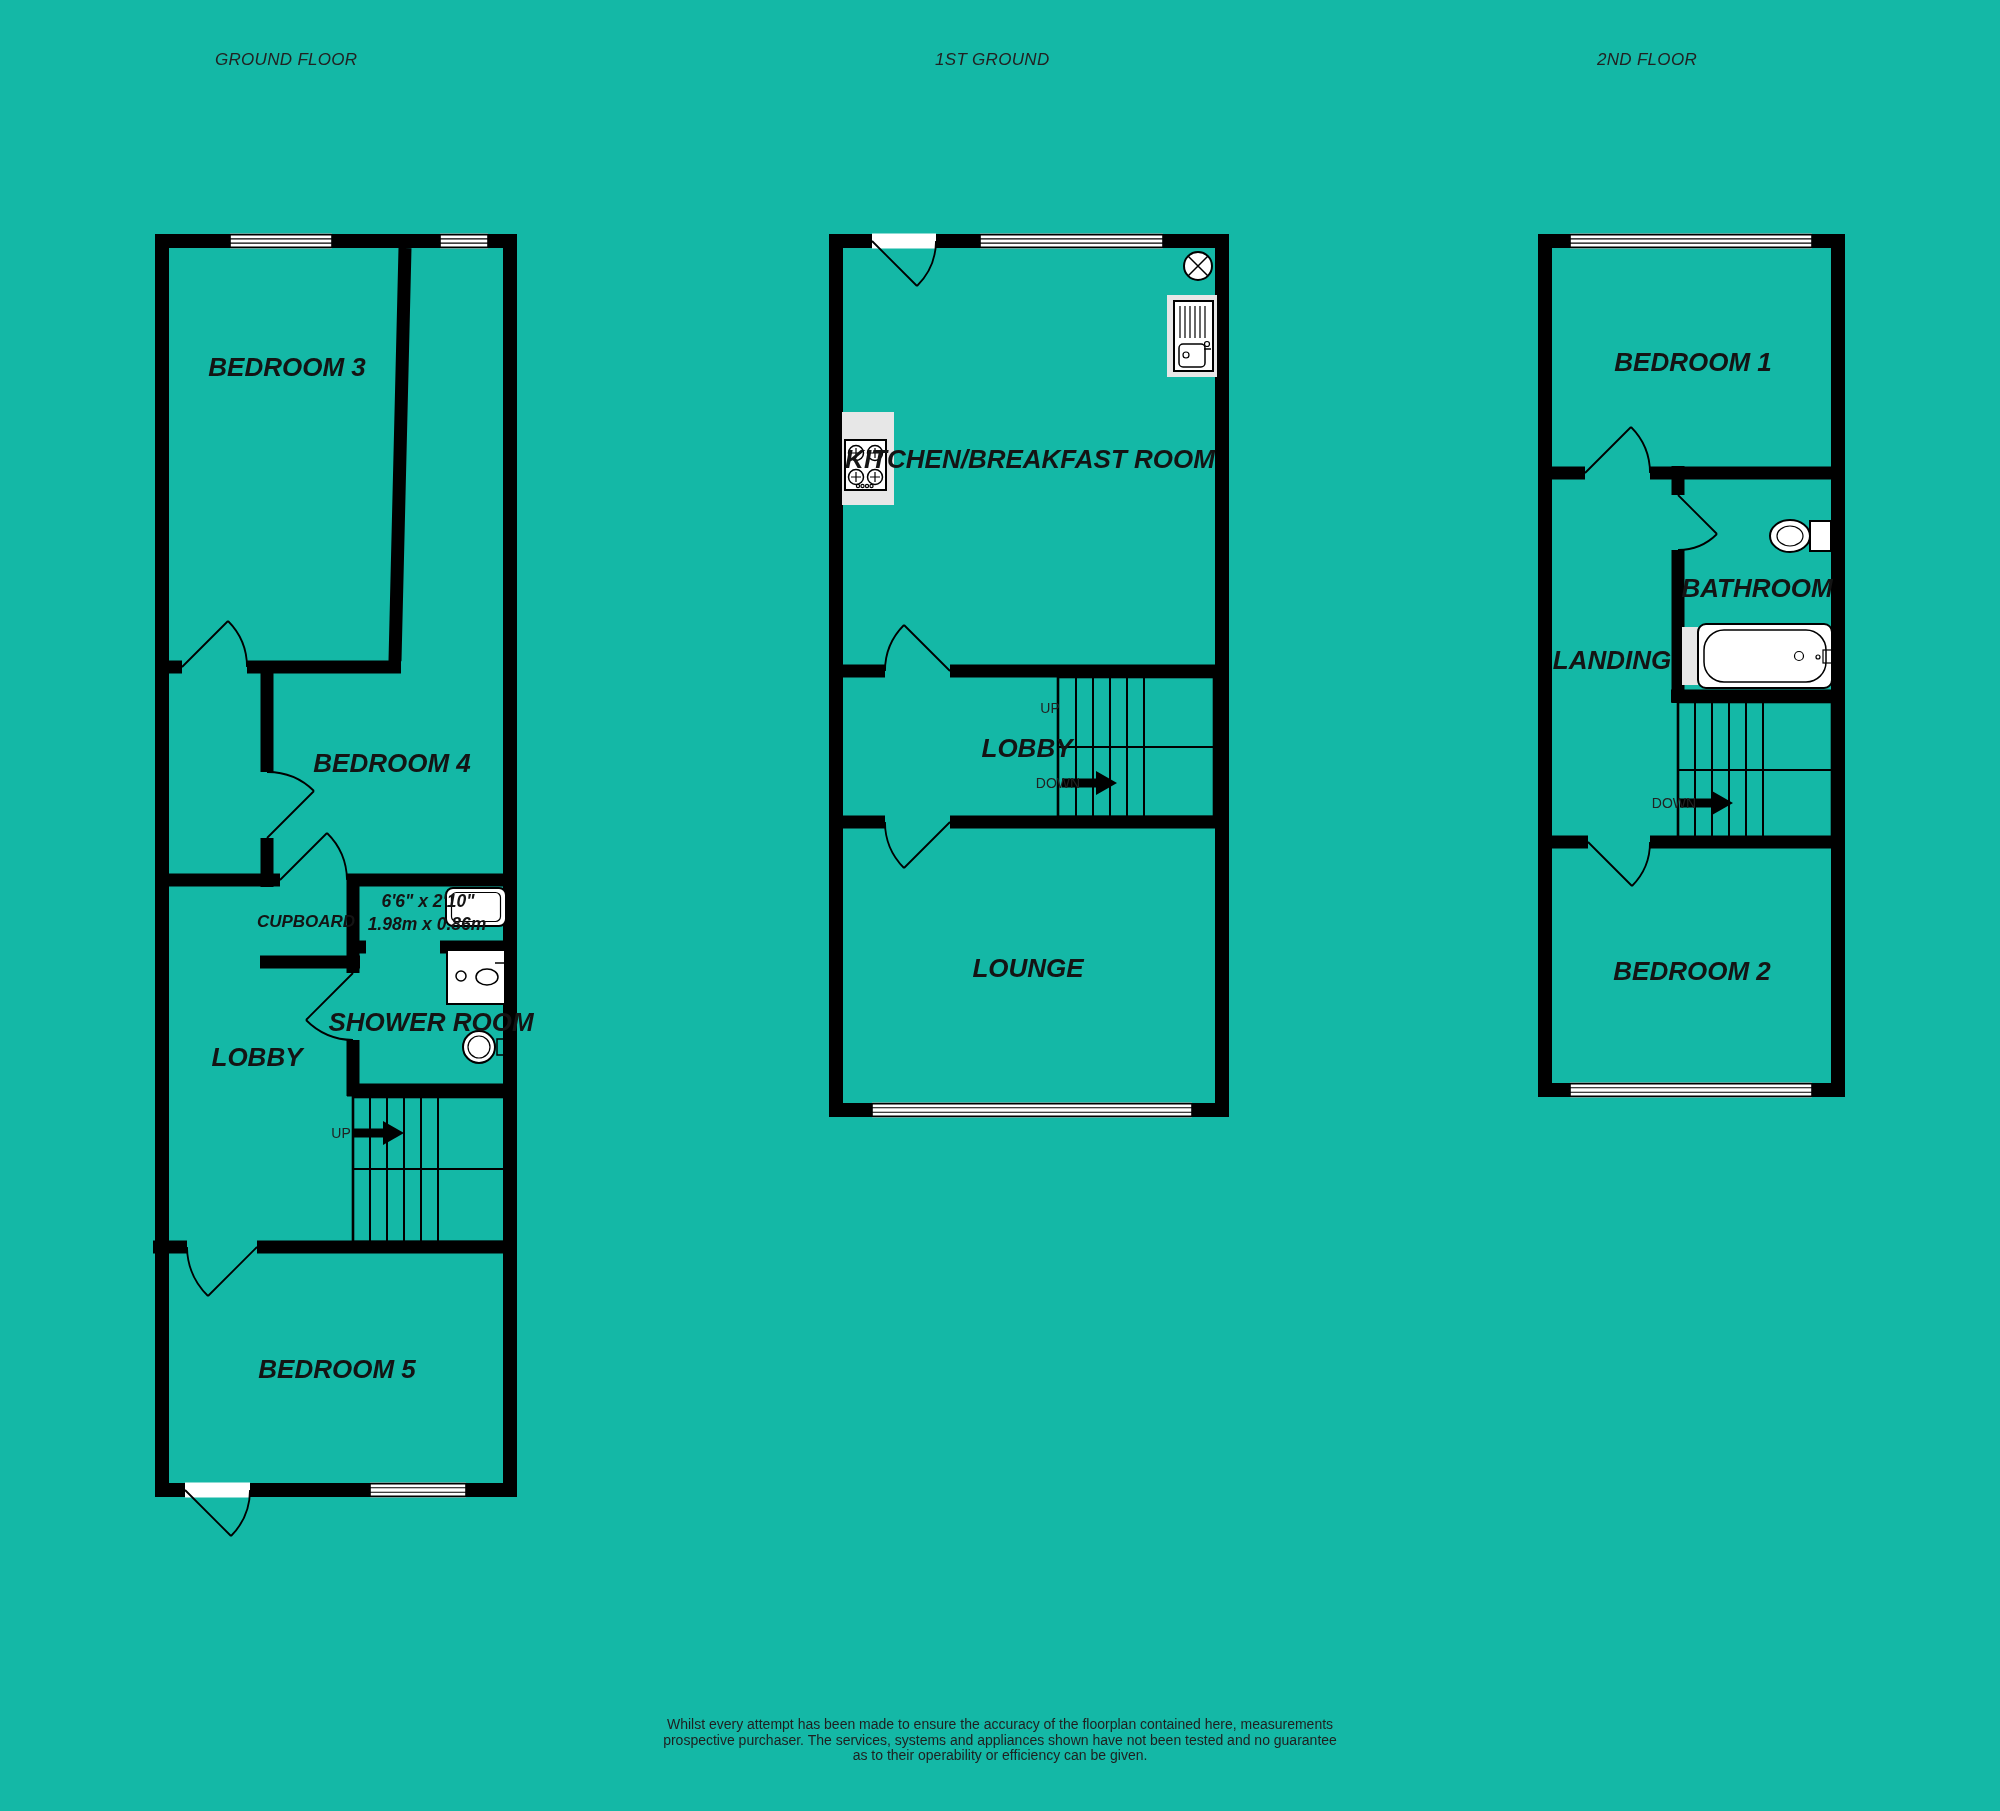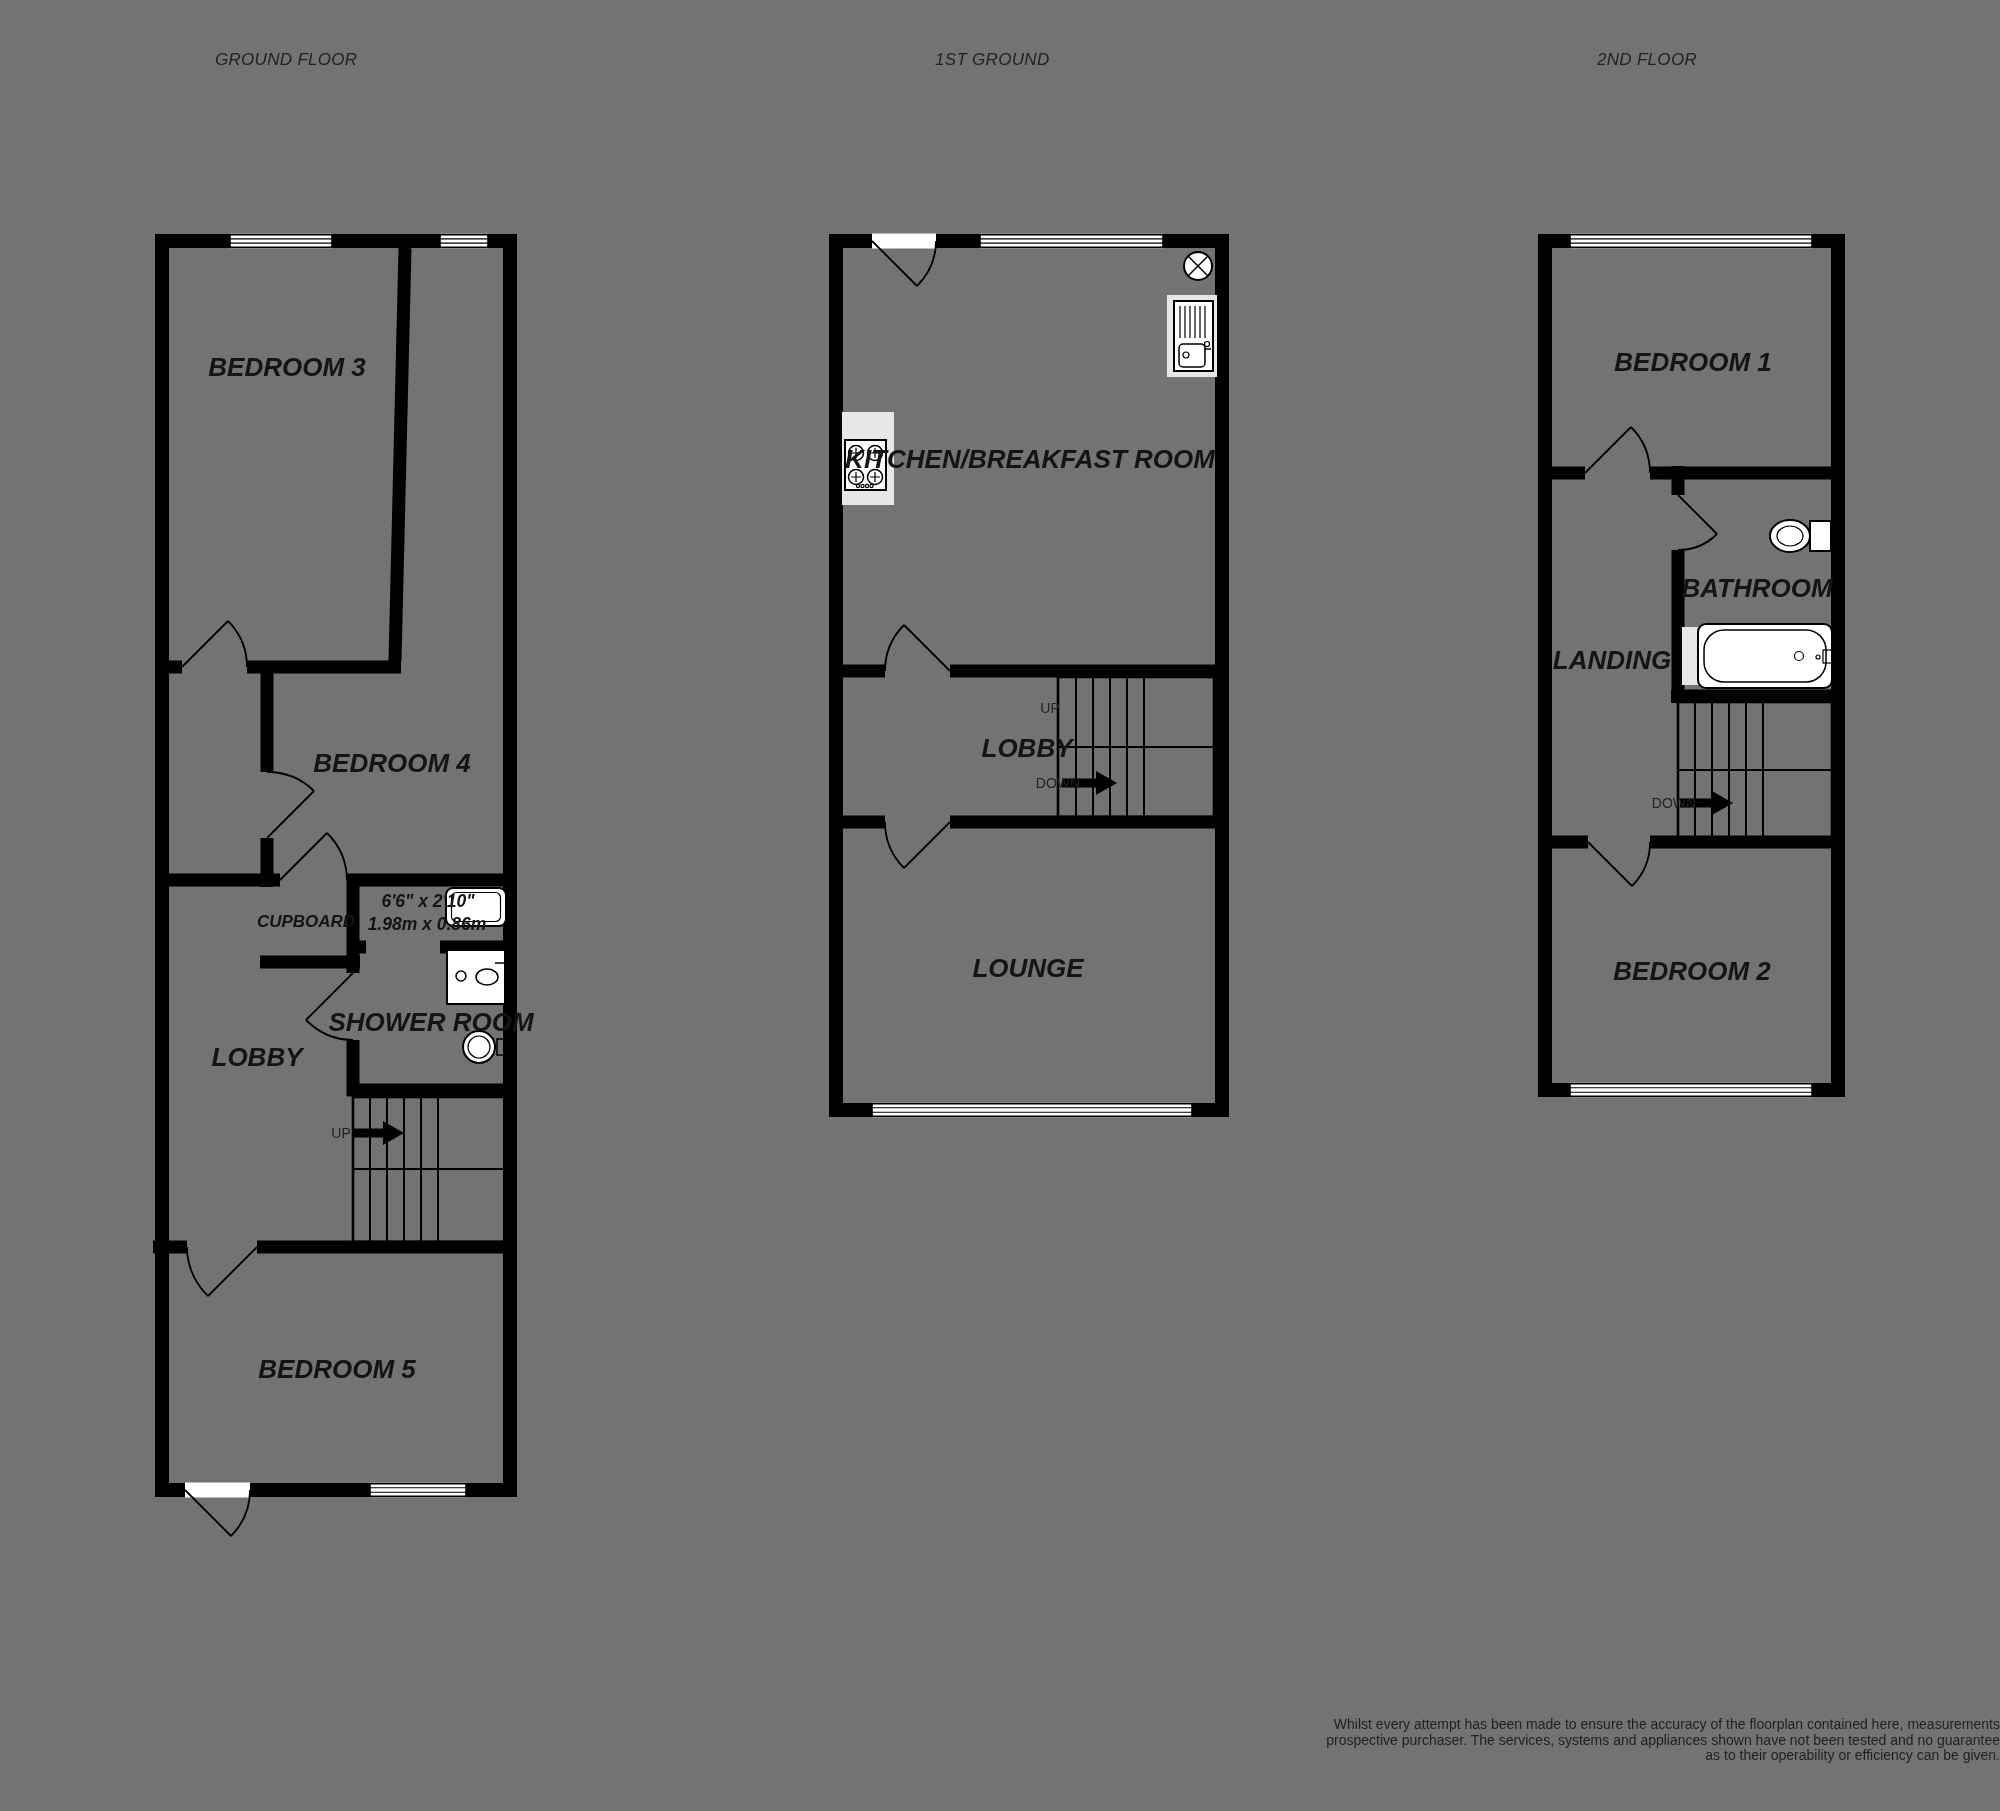--- a/index.html
+++ b/index.html
@@ -1,16 +1,16 @@
 <!DOCTYPE html>
 <html><head>
 <meta charset="utf-8">
 <style>
   html,body{margin:0;padding:0;background:#ffffff;}
-  .page{position:relative;width:2000px;height:1811px;background:#737373;overflow:hidden;
+  .page{position:relative;width:2000px;height:1811px;background:#14b8a6;overflow:hidden;
         font-family:"Liberation Sans","DejaVu Sans",sans-serif;}
   .floor-title{position:absolute;top:50px;font:italic 400 17px "Liberation Sans","DejaVu Sans",sans-serif;
         color:#222;letter-spacing:.3px;white-space:nowrap;}
   svg{position:absolute;left:0;top:0;}
   .wall-outer{fill:none;stroke:#000;stroke-width:14;}
   .wall{fill:none;stroke:#000;stroke-width:13;}
   .win-bg{fill:#fff;}
   .win-line{stroke:#000;stroke-width:1.6;fill:none;}
   .win-thin{stroke:#000;stroke-width:1.1;fill:none;}
   .door{stroke:#000;stroke-width:1.8;fill:none;}
@@ -19,21 +19,21 @@
   .arrow{fill:#000;stroke:none;}
   .gray{fill:#e7e7e7;stroke:none;}
   .fx2{fill:#fff;stroke:#000;stroke-width:2;}
   .fx15{fill:none;stroke:#000;stroke-width:1.5;}
   .fx12{fill:none;stroke:#000;stroke-width:1.2;}
   text.room{font:italic 700 26px "Liberation Sans","DejaVu Sans",sans-serif;fill:#141414;text-anchor:middle;}
   text.small{font:italic 700 17px "Liberation Sans","DejaVu Sans",sans-serif;fill:#141414;text-anchor:middle;}
   text.dims{font:italic 700 17.5px "Liberation Sans","DejaVu Sans",sans-serif;fill:#141414;text-anchor:middle;}
   text.stairlbl{font:400 14px "Liberation Sans","DejaVu Sans",sans-serif;fill:#222;text-anchor:middle;}
   .ta-end{text-anchor:end;}
-  .footer{position:absolute;top:1717px;left:0;width:100%;text-align:right;
+  .footer{position:absolute;top:1717px;left:0;width:100%;text-align:center;
         font:400 14px "Liberation Sans","DejaVu Sans",sans-serif;color:#1f1f1f;line-height:15.6px;}
 </style>
 </head>
 <body>
 
 <div class="page">
 
   <div class="floor-title" style="left:215px">GROUND FLOOR</div>
   <div class="floor-title" style="left:935px">1ST GROUND</div>
   <div class="floor-title" style="left:1597px">2ND FLOOR</div>

